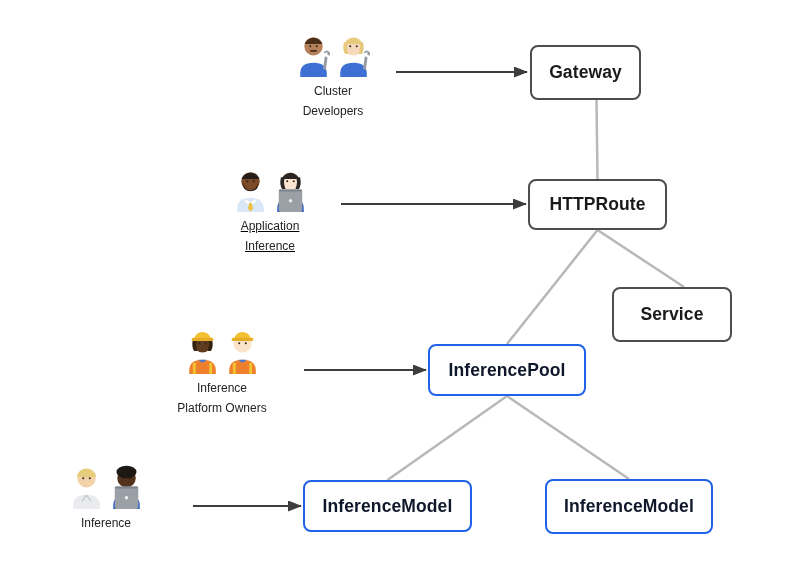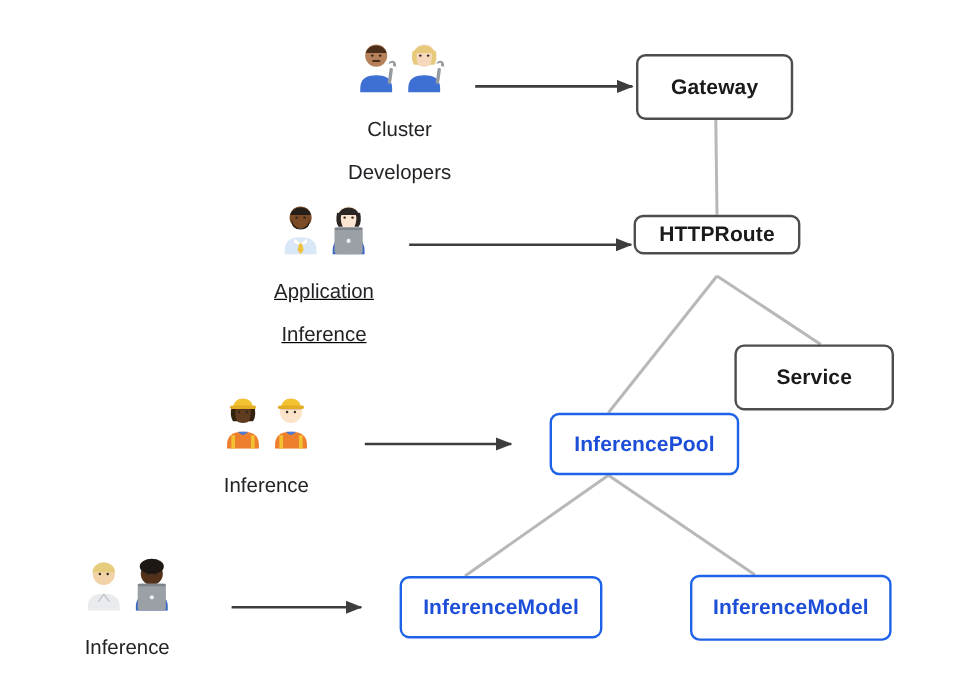--- a/index.html
+++ b/index.html
@@ -8,24 +8,24 @@
     font-family:"Liberation Sans","DejaVu Sans",sans-serif;
   }
   #connector-layer{position:absolute;left:0;top:0;width:800px;height:572px;}
   #box-layer,#persona-layer{position:absolute;left:0;top:0;width:0;height:0;}
   .node{
     position:absolute;display:flex;align-items:center;justify-content:center;
     background:#ffffff;border-radius:8px;box-sizing:border-box;
     font-weight:700;font-size:17.5px;letter-spacing:.1px;
   }
   .node.dark{border:2.5px solid #4d4d4d;color:#1a1a1a;}
-  .node.blue{border:2px solid #1e62e8;color:#1d4ed8;margin-left:30px;}
+  .node.blue{border:2px solid #1e62e8;color:#0f172a;}
   .persona{position:absolute;width:220px;display:flex;flex-direction:column;align-items:center;}
   .figs{display:flex;gap:5px;margin-bottom:5px;}
-  .plabel{font-size:17px;line-height:19.5px;color:#222326;text-align:center;white-space:nowrap;margin-top:16px;}
+  .plabel{font-size:12px;line-height:19.5px;color:#222326;text-align:center;white-space:nowrap;}
 </style>
 </head>
 <body>
 
 <div id="canvas">
   <svg id="connector-layer" width="800" height="572" viewBox="0 0 800 572">
       <defs>
         <marker id="ah" markerUnits="userSpaceOnUse" markerWidth="15" markerHeight="12" refX="13" refY="5.5" orient="auto">
           <path d="M0 0 L14 5.5 L0 11 Z" fill="#3d3d3d"></path>
         </marker>
@@ -38,27 +38,27 @@
         <line x1="507" y1="396" x2="629" y2="479"></line>
       </g>
       <g fill="none" stroke="#3d3d3d" stroke-width="2.2">
         <line x1="396" y1="72" x2="527" y2="72" marker-end="url(#ah)"></line>
         <line x1="341" y1="204" x2="526" y2="204" marker-end="url(#ah)"></line>
         <line x1="304" y1="370" x2="426" y2="370" marker-end="url(#ah)"></line>
         <line x1="193" y1="506" x2="301" y2="506" marker-end="url(#ah)"></line>
       </g>
     </svg>
   <div id="box-layer">
-      <div class="node dark" style="left: 530px; top: 45px; width: 131px; height: 55px;">
+      <div class="node dark" style="left: 530px; top: 45px; width: 111px; height: 55px;">
         <span>Gateway</span>
       </div>
-      <div class="node dark" style="left: 528px; top: 179px; width: 139px; height: 33px;">
+      <div class="node dark" style="left: 528px; top: 179px; width: 139px; height: 51px;">
         <span>HTTPRoute</span>
       </div>
-      <div class="node dark" style="left: 612px; top: 287px; width: 133px; height: 55px;">
+      <div class="node dark" style="left: 612px; top: 287px; width: 120px; height: 55px;">
         <span>Service</span>
       </div>
       <div class="node blue" style="left: 428px; top: 344px; width: 158px; height: 52px;">
         <span>InferencePool</span>
       </div>
       <div class="node blue" style="left: 303px; top: 480px; width: 169px; height: 52px;">
         <span>InferenceModel</span>
       </div>
       <div class="node blue" style="left: 545px; top: 479px; width: 168px; height: 55px;">
         <span>InferenceModel</span>
@@ -147,20 +147,21 @@
             <path d="M13.2 32.4 q3.8 4.6 7.6 0 l0 -0.4 l-7.6 0 z" fill="#4a7ad1"></path>
             <circle cx="17" cy="16" r="9" fill="#fbe3c9"></circle>
             <circle cx="13.8" cy="16" r="1" fill="#33261c"></circle>
             <circle cx="20.2" cy="16" r="1" fill="#33261c"></circle>
             <path d="M8.6 13.8 a8.5 7.2 0 0 1 16.8 0 z" fill="#8a6b4a"></path>
             <path d="M9.2 11.2 a7.8 6.2 0 0 1 15.6 0 z" fill="#f2c233"></path>
             <rect x="6.4" y="10.6" width="21.2" height="3" rx="1.5" fill="#e5ad25"></rect>
           </svg>
         </div>
         <div class="plabel">Inference</div>
+        <div class="plabel">Platform Owners</div>
       </div>
       <div class="persona" style="left: -4px; top: 462px;">
         <div class="figs">
           <svg class="fig" viewBox="0 0 34 46" width="35" height="47">
             <path d="M4 46 v-3.5 q0 -10.5 13 -10.5 q13 0 13 10.5 v3.5 z" fill="#e9ebee"></path>
             <path d="M17 32.5 l-4.5 6 M17 32.5 l4.5 6" stroke="#c3c8cf" stroke-width="1.3" fill="none"></path>
             <circle cx="17" cy="16" r="9" fill="#f2d2a9"></circle>
             <circle cx="13.8" cy="16" r="1" fill="#33261c"></circle>
             <circle cx="20.2" cy="16" r="1" fill="#33261c"></circle>
             <path d="M7.8 14.6 a9.2 8.2 0 0 1 18.4 0 z" fill="#e6cd7e"></path>

